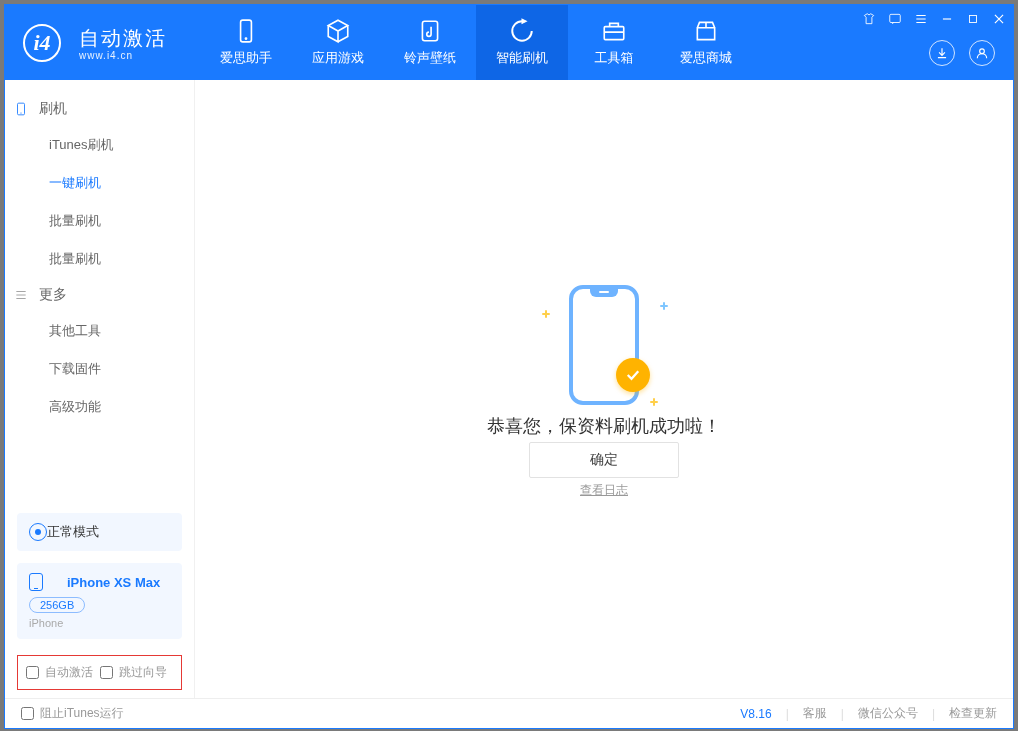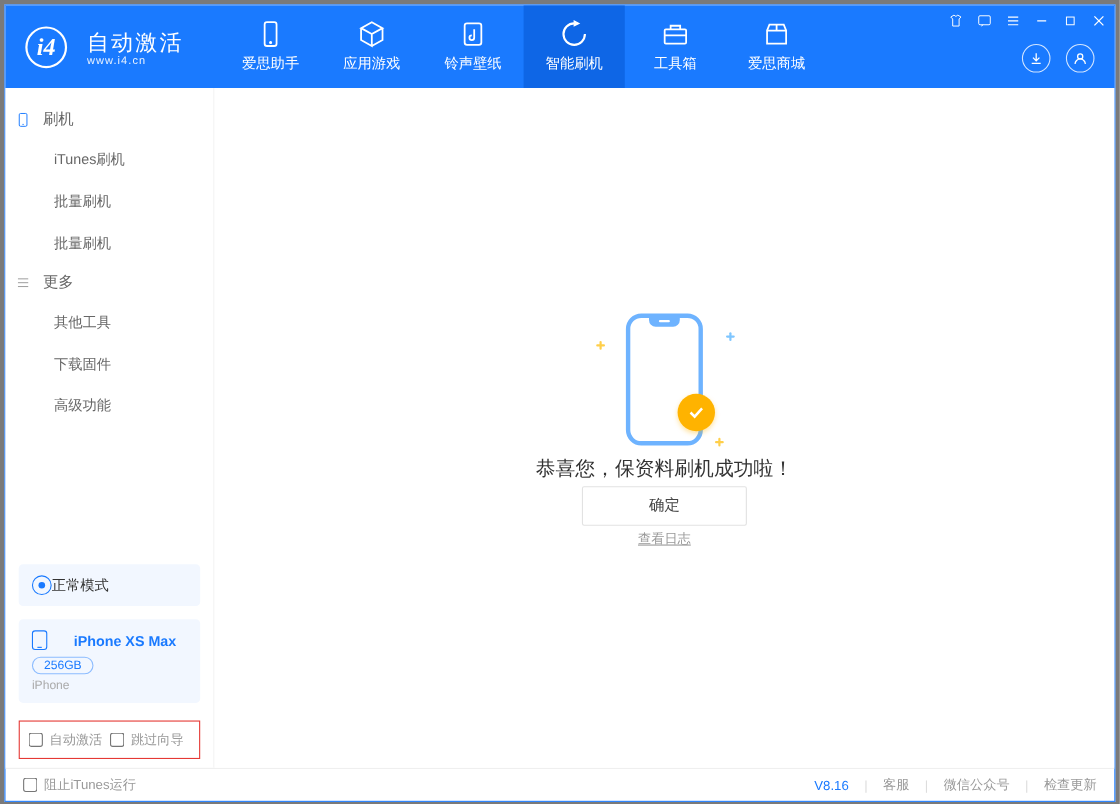--- a/index.html
+++ b/index.html
@@ -209,20 +209,21 @@
       <div class="side-group-header">
         <span class="sg-icon">
           <svg viewBox="0 0 24 24" width="14" height="16">
               <rect x="6" y="2" width="12" height="20" rx="2"></rect>
               <line x1="11" y1="19" x2="13" y2="19"></line>
             </svg>
         </span>
         <span>刷机</span>
       </div>
       <div class="side-item">iTunes刷机</div>
+      <div class="side-item selected">一键刷机</div>
       <div class="side-item">批量刷机</div>
       <div class="side-item">批量刷机</div>
 
       <div class="side-group-header more">
         <span class="sg-icon">
           <svg viewBox="0 0 24 24" width="14" height="14">
               <line x1="4" y1="6" x2="20" y2="6"></line>
               <line x1="4" y1="12" x2="20" y2="12"></line>
               <line x1="4" y1="18" x2="20" y2="18"></line>
             </svg>

